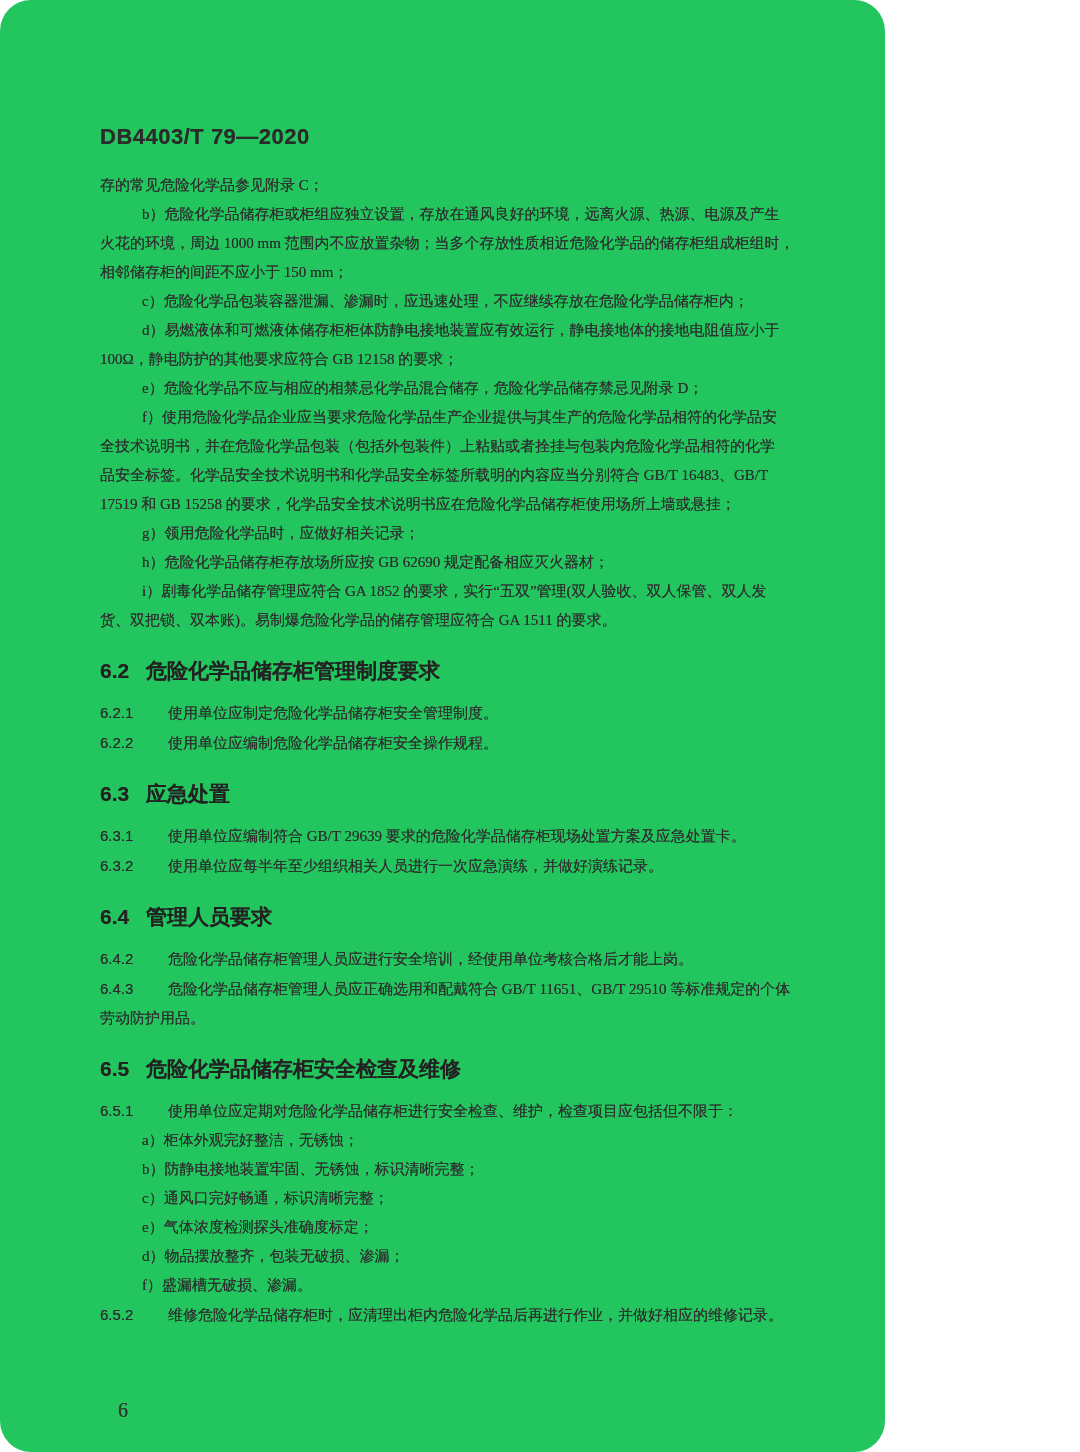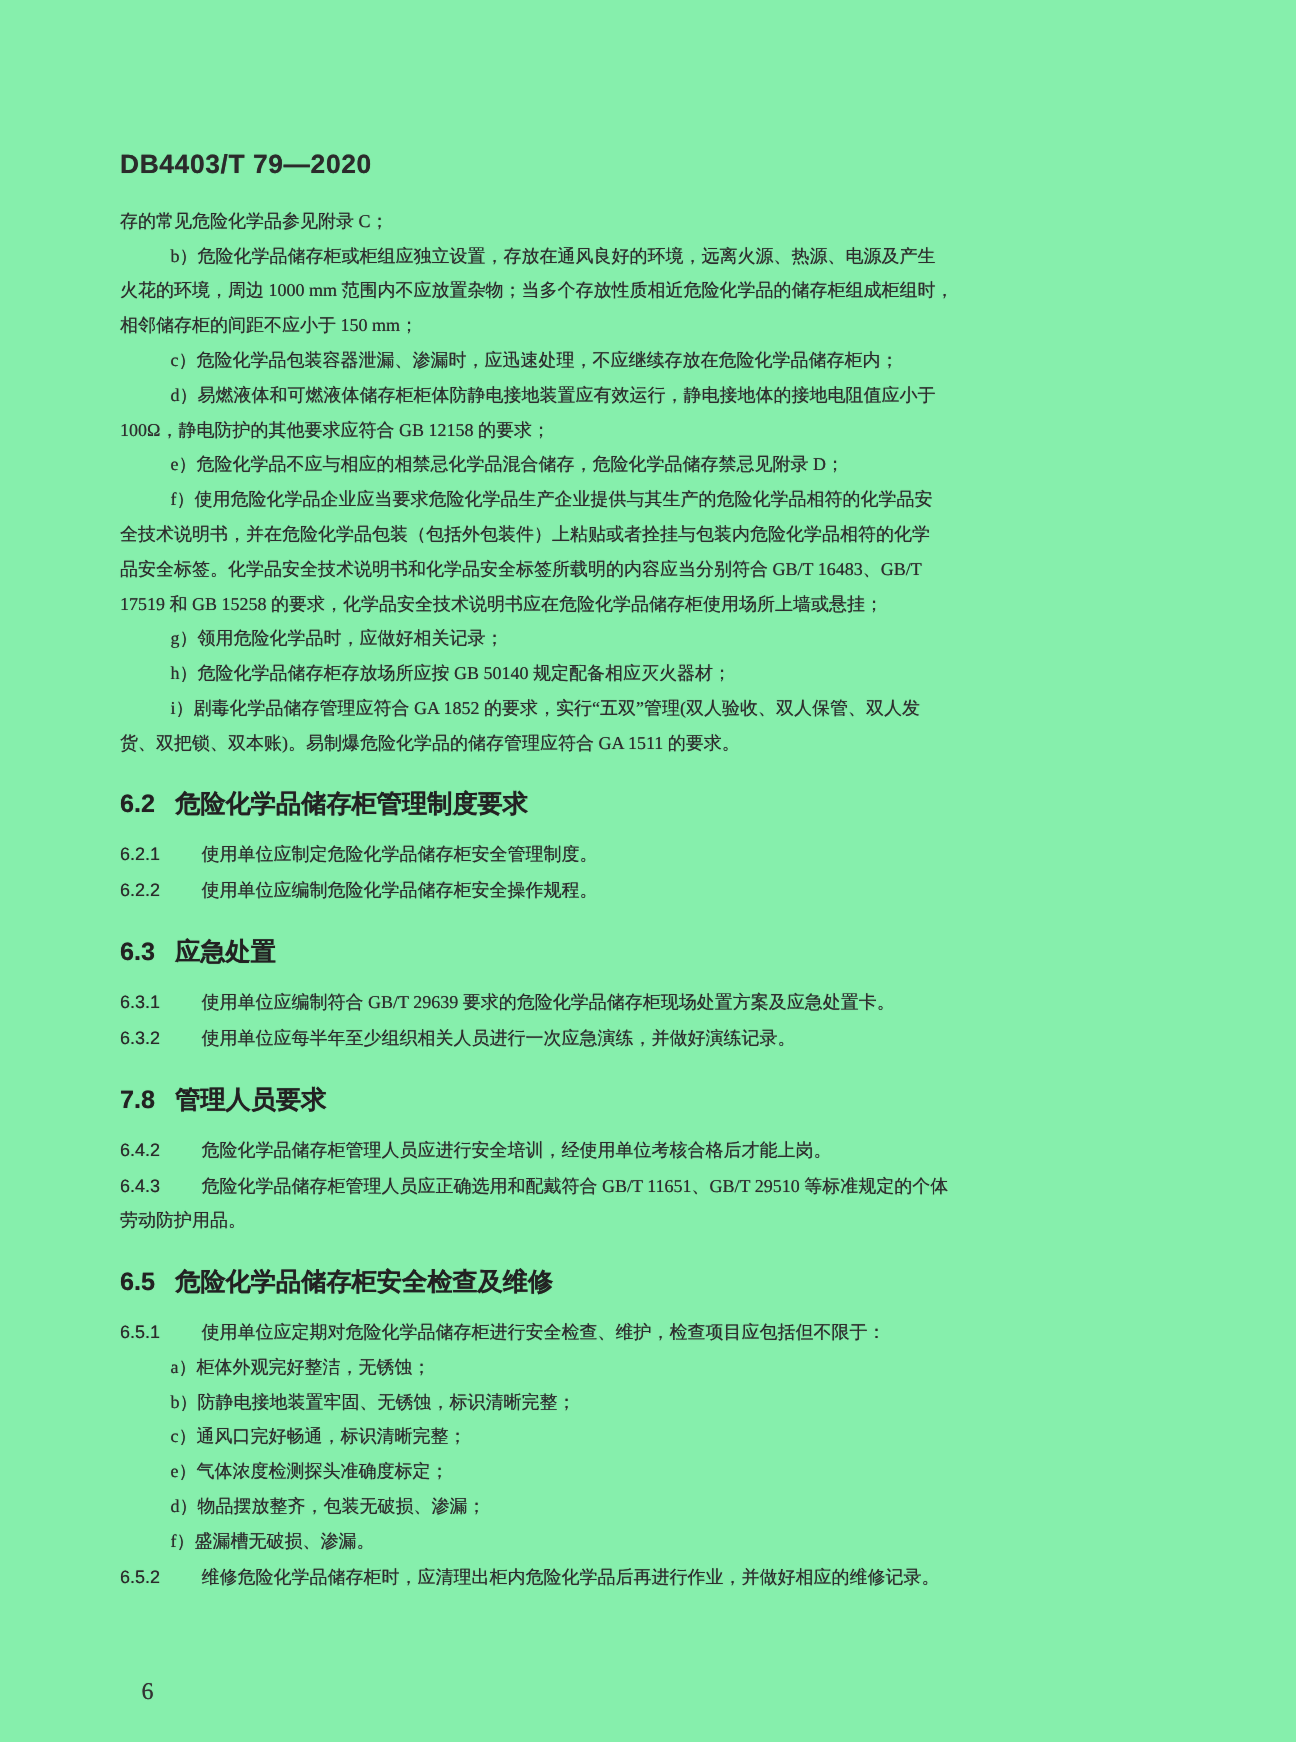--- a/index.html
+++ b/index.html
@@ -2,27 +2,28 @@
 <html><head>
 <meta charset="utf-8">
 <style>
   html, body {
     margin: 0;
     padding: 0;
     background: #ffffff;
   }
   .page {
     position: relative;
-    width: 1080px;
+    width: 885px;
     height: 1452px;
-    background: #86efac;
+    background: #22c55e;
     overflow: hidden;
     font-family: "Liberation Serif", "DejaVu Serif", serif;
     color: #2e2e2e;
     text-shadow: 0 0 0.6px rgba(45,45,45,0.75);
+    border-radius: 31px;
   }
   .running-header {
     position: absolute;
     left: 100px;
     top: 123px;
     font-family: "Liberation Sans", "DejaVu Sans", sans-serif;
     font-weight: 700;
     font-size: 22px;
     line-height: 28px;
     color: #2b2b2b;
@@ -87,30 +88,30 @@
       <div class="line">相邻储存柜的间距不应小于 150 mm；</div>
       <div class="line item">c）危险化学品包装容器泄漏、渗漏时，应迅速处理，不应继续存放在危险化学品储存柜内；</div>
       <div class="line item">d）易燃液体和可燃液体储存柜柜体防静电接地装置应有效运行，静电接地体的接地电阻值应小于</div>
       <div class="line">100Ω，静电防护的其他要求应符合 GB 12158 的要求；</div>
       <div class="line item">e）危险化学品不应与相应的相禁忌化学品混合储存，危险化学品储存禁忌见附录 D；</div>
       <div class="line item">f）使用危险化学品企业应当要求危险化学品生产企业提供与其生产的危险化学品相符的化学品安</div>
       <div class="line">全技术说明书，并在危险化学品包装（包括外包装件）上粘贴或者拴挂与包装内危险化学品相符的化学</div>
       <div class="line">品安全标签。化学品安全技术说明书和化学品安全标签所载明的内容应当分别符合 GB/T 16483、GB/T</div>
       <div class="line">17519 和 GB 15258 的要求，化学品安全技术说明书应在危险化学品储存柜使用场所上墙或悬挂；</div>
       <div class="line item">g）领用危险化学品时，应做好相关记录；</div>
-      <div class="line item">h）危险化学品储存柜存放场所应按 GB 50140 规定配备相应灭火器材；</div>
+      <div class="line item">h）危险化学品储存柜存放场所应按 GB 62690 规定配备相应灭火器材；</div>
       <div class="line item">i）剧毒化学品储存管理应符合 GA 1852 的要求，实行“五双”管理(双人验收、双人保管、双人发</div>
       <div class="line">货、双把锁、双本账)。易制爆危险化学品的储存管理应符合 GA 1511 的要求。</div>
       <div class="heading"><span class="hnum">6.2</span><span>危险化学品储存柜管理制度要求</span></div>
       <div class="line clause"><span class="cnum">6.2.1</span><span>使用单位应制定危险化学品储存柜安全管理制度。</span></div>
       <div class="line clause"><span class="cnum">6.2.2</span><span>使用单位应编制危险化学品储存柜安全操作规程。</span></div>
       <div class="heading"><span class="hnum">6.3</span><span>应急处置</span></div>
       <div class="line clause"><span class="cnum">6.3.1</span><span>使用单位应编制符合 GB/T 29639 要求的危险化学品储存柜现场处置方案及应急处置卡。</span></div>
       <div class="line clause"><span class="cnum">6.3.2</span><span>使用单位应每半年至少组织相关人员进行一次应急演练，并做好演练记录。</span></div>
-      <div class="heading"><span class="hnum">7.8</span><span>管理人员要求</span></div>
+      <div class="heading"><span class="hnum">6.4</span><span>管理人员要求</span></div>
       <div class="line clause"><span class="cnum">6.4.2</span><span>危险化学品储存柜管理人员应进行安全培训，经使用单位考核合格后才能上岗。</span></div>
       <div class="line clause"><span class="cnum">6.4.3</span><span>危险化学品储存柜管理人员应正确选用和配戴符合 GB/T 11651、GB/T 29510 等标准规定的个体</span></div>
       <div class="line">劳动防护用品。</div>
       <div class="heading"><span class="hnum">6.5</span><span>危险化学品储存柜安全检查及维修</span></div>
       <div class="line clause"><span class="cnum">6.5.1</span><span>使用单位应定期对危险化学品储存柜进行安全检查、维护，检查项目应包括但不限于：</span></div>
       <div class="line item">a）柜体外观完好整洁，无锈蚀；</div>
       <div class="line item">b）防静电接地装置牢固、无锈蚀，标识清晰完整；</div>
       <div class="line item">c）通风口完好畅通，标识清晰完整；</div>
       <div class="line item">e）气体浓度检测探头准确度标定；</div>
       <div class="line item">d）物品摆放整齐，包装无破损、渗漏；</div>

